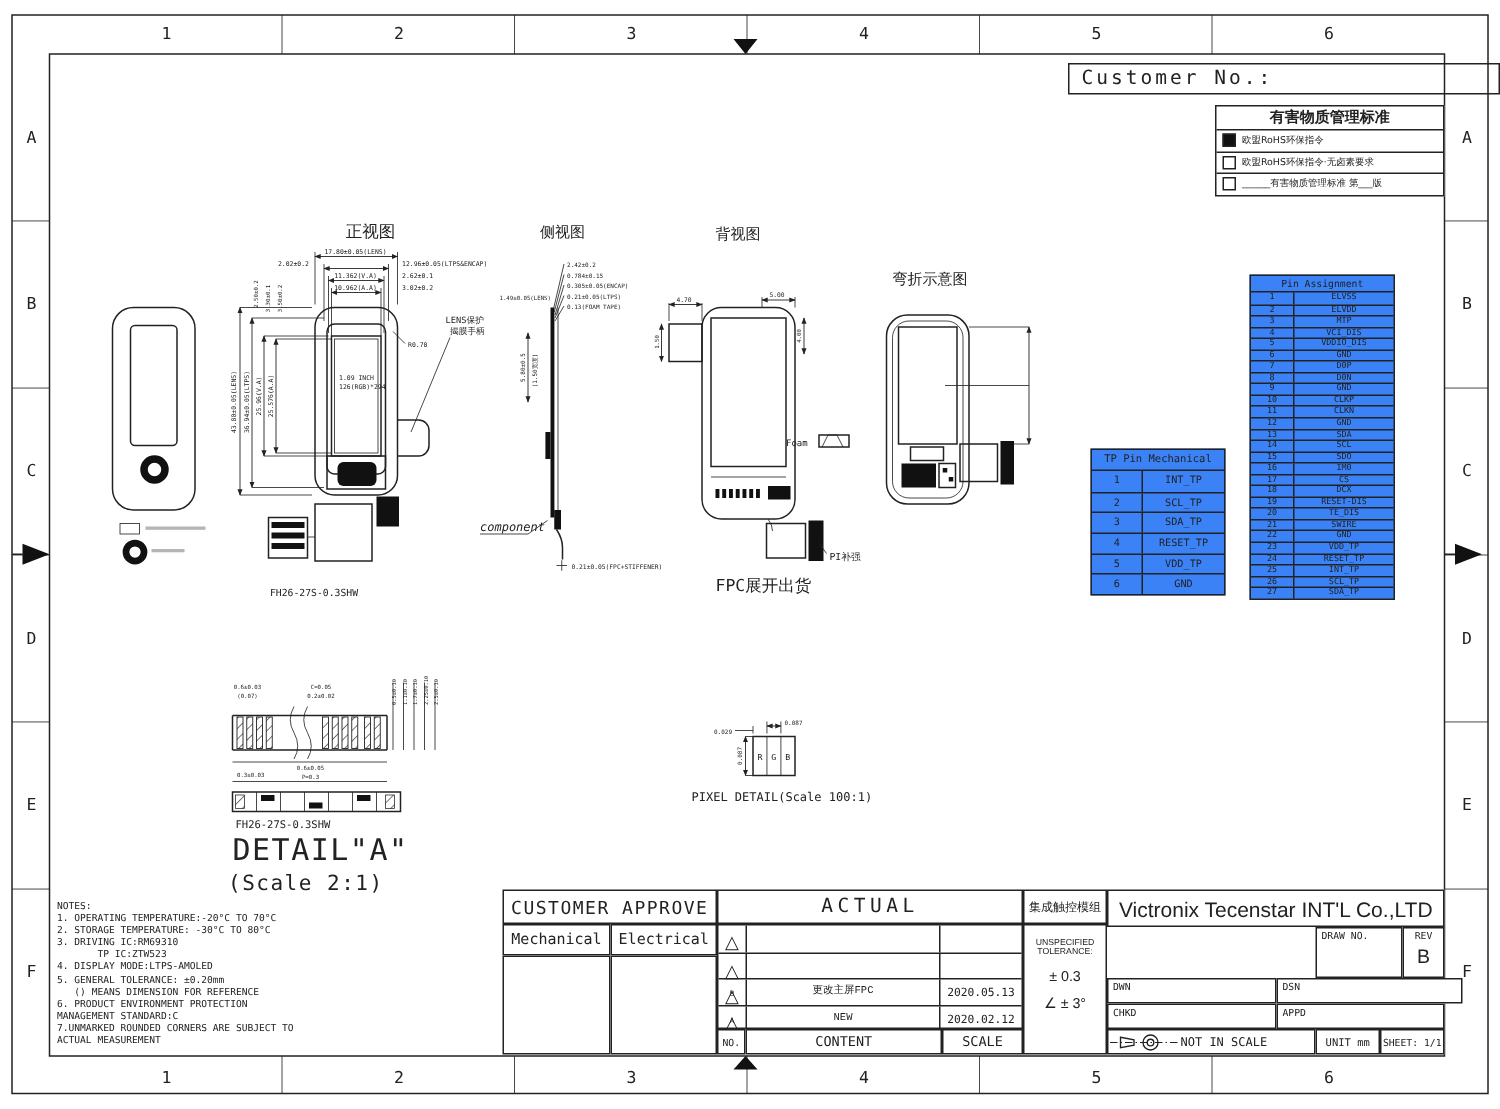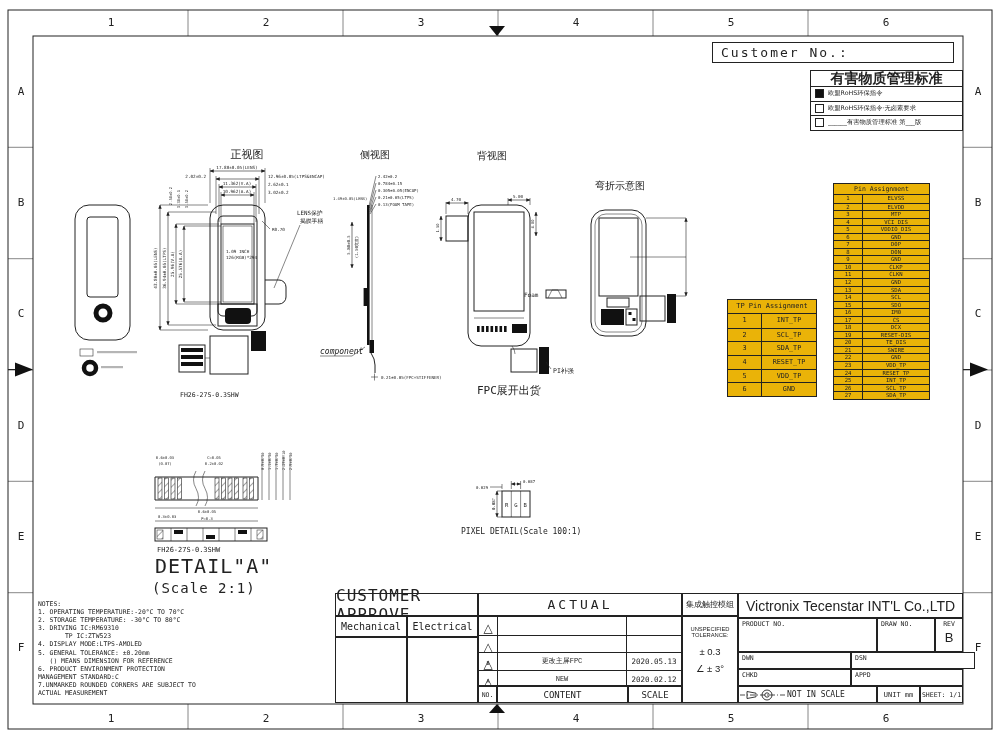--- a/index.html
+++ b/index.html
@@ -4,31 +4,31 @@
 <style>
   html,body{margin:0;padding:0;background:#fff}
   .sheet{position:relative;width:1000px;height:739px;background:#fff;color:#222;
          font-family:"DejaVu Sans Mono","Liberation Mono",monospace;overflow:hidden}
   .abs{position:absolute}
   svg text{font-family:"DejaVu Sans Mono","Liberation Mono",monospace;fill:#222}
   .ln{stroke:#222;stroke-width:1;fill:none}
   .lnt{stroke:#222;stroke-width:.55;fill:none}
   .dim{stroke:#222;stroke-width:.6;fill:none}
   .zone{position:absolute;width:16px;text-align:center;font-size:11px}
-  .custbox{position:absolute;left:712px;top:42px;width:242px;height:21px;border:1.2px solid #222;
+  .custbox{position:absolute;left:712px;top:42px;width:288px;height:21px;border:1.2px solid #222;
            box-sizing:border-box;display:flex;align-items:center;padding-left:8px;
            font-size:13px;letter-spacing:2px}
   .rohs{position:absolute;left:810px;top:70px;width:153px;border:1px solid #222;box-sizing:border-box;background:#fff}
-  .rohs-title{height:15px;line-height:15px;text-align:center;font-size:14px;font-weight:bold;
+  .rohs-title{height:15px;line-height:15px;text-align:center;font-size:10px;font-weight:bold;
               font-family:"DejaVu Sans",sans-serif}
   .rohs-row{display:flex;align-items:center;height:13.5px;border-top:1px solid #222;font-size:6.3px;
             font-family:"DejaVu Sans",sans-serif}
   .rbox{width:7px;height:7px;border:1px solid #222;margin:0 4px;flex:none}
   .rbox.filled{background:#111}
-  .pintable{position:absolute;border:1px solid #222;background:#eab308;box-sizing:border-box}
+  .pintable{position:absolute;border:1px solid #222;background:#3b82f6;box-sizing:border-box}
   .pt-title{text-align:center;border-bottom:1px solid #222}
   .pt-row{display:flex;box-sizing:border-box}
   .pt-row + .pt-row{border-top:1px solid #222}
   .pt-pin{text-align:center;border-right:1px solid #222;box-sizing:border-box}
   .pt-sig{flex:1;text-align:center}
   #pin-main{left:833px;top:183px;width:97px}
   #pin-main .pt-title{height:10px;line-height:10px;font-size:6.5px}
   #pin-main .pt-row{height:7.55px;font-size:5.6px;line-height:6.6px}
   #pin-main .pt-pin{width:29px}
   #pin-tp{left:727px;top:299px;width:90px}
@@ -333,21 +333,21 @@
           <span>欧盟RoHS环保指令·无卤素要求</span>
         </div>
         <div class="rohs-row">
           <span class="rbox"></span>
           <span>______有害物质管理标准  第___版</span>
         </div>
       </div>
   </div>
 
   <div class="pintable" id="pin-tp">
-    <div class="pt-title">TP Pin Assignment</div>
+    <div class="pt-title">TP Pin Mechanical</div>
     <div>
 
     <div class="pt-row">
           <span class="pt-pin">1</span>
           <span class="pt-sig">INT_TP</span>
         </div>
         <div class="pt-row">
           <span class="pt-pin">2</span>
           <span class="pt-sig">SCL_TP</span>
         </div>
@@ -491,21 +491,21 @@
 3. DRIVING IC:RM69310
        TP IC:ZTW523
 4. DISPLAY MODE:LTPS-AMOLED
 5. GENERAL TOLERANCE: ±0.20mm
    () MEANS DIMENSION FOR REFERENCE
 6. PRODUCT ENVIRONMENT PROTECTION
 MANAGEMENT STANDARD:C
 7.UNMARKED ROUNDED CORNERS ARE SUBJECT TO
 ACTUAL MEASUREMENT</div>
 
-  <div class="tb c" style="left:335px;top:593px;width:143px;height:23px;font-size:16px;letter-spacing:1px">CUSTOMER APPROVE</div>
+  <div class="tb c" style="left:335px;top:593px;width:143px;height:23px;font-size:12px;letter-spacing:1px">CUSTOMER APPROVE</div>
   <div class="tb c" style="left:335px;top:616px;width:72px;height:21px;font-size:10px">Mechanical</div>
   <div class="tb c" style="left:407px;top:616px;width:71px;height:21px;font-size:10px">Electrical</div>
   <div class="tb" style="left:335px;top:637px;width:72px;height:66px"></div>
   <div class="tb" style="left:407px;top:637px;width:71px;height:66px"></div>
 
   <div class="tb c" style="left:478px;top:593px;width:204px;height:23px;font-size:13px;letter-spacing:3px">ACTUAL</div>
   <div class="tb" style="left:478px;top:616px;width:204px;height:70px">
     <div>
 
     <div class="am-row">
@@ -536,23 +536,20 @@
 
   <div class="tb c" style="left:682px;top:593px;width:56px;height:23px;font-size:8px;font-family:'DejaVu Sans',sans-serif">集成触控模组</div>
   <div class="tb" style="left:682px;top:616px;width:56px;height:87px;text-align:center">
     <div class="serif" style="font-size:5.8px;margin-top:9px">UNSPECIFIED</div>
     <div class="serif" style="font-size:5.8px">TOLERANCE:</div>
     <div class="serif" style="font-size:9.5px;margin-top:8px">± 0.3</div>
     <div class="serif" style="font-size:9.5px;margin-top:6px">∠ ± 3°</div>
   </div>
 
   <div class="tb c serif" style="left:738px;top:593px;width:225px;height:25px;font-size:14px">Victronix Tecenstar INT'L Co.,LTD</div>
-  <div class="tb" style="left:738px;top:618px;width:139px;height:34px">
-    <span class="lab">PRODUCT NO.</span>
-  </div>
   <div class="tb" style="left:877px;top:618px;width:58px;height:34px">
     <span class="lab">DRAW NO.</span>
   </div>
   <div class="tb" style="left:935px;top:618px;width:28px;height:34px;text-align:center">
     <div style="font-size:6.5px;margin-top:1px">REV</div>
     <div class="serif" style="font-size:13px;margin-top:2px">B</div>
   </div>
   <div class="tb" style="left:738px;top:652px;width:113px;height:17px">
     <span class="lab">DWN</span>
   </div>

